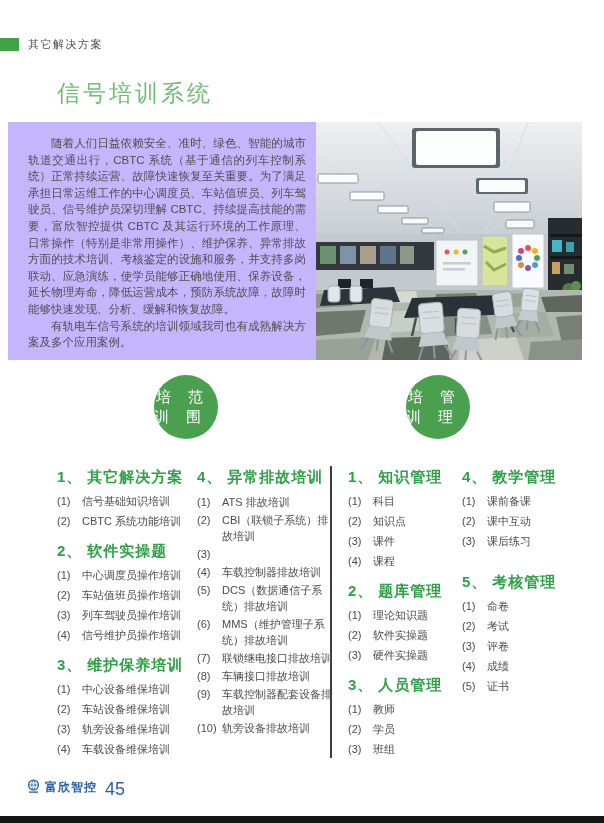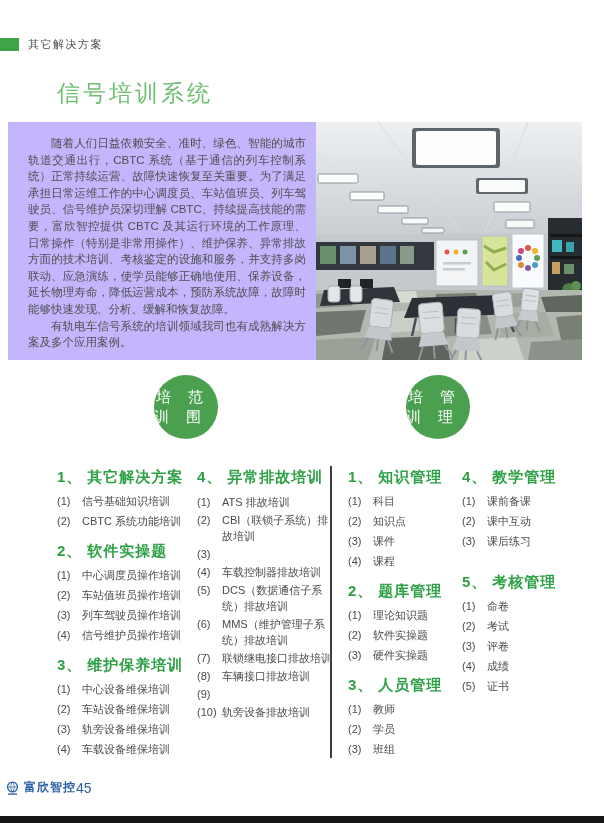--- a/index.html
+++ b/index.html
@@ -39,23 +39,23 @@
 
   .sec{margin-bottom:13px;}
   .sec-h{margin:0 0 7px 0;font-size:15px;font-weight:bold;color:#2ea146;letter-spacing:1px;display:flex;}
   .sec-h .no{margin-right:5px;flex:none;}
   .item{display:flex;font-size:11px;color:#4b4b4b;line-height:15px;margin-bottom:5px;}
   .item .n{flex:none;width:25px;}
   .item .t{flex:1;}
   .col2 .item{line-height:16px;margin-bottom:2px;}
 
   
-  .footer{position:absolute;left:5px;top:779px;display:flex;align-items:flex-end;color:#2b5fa7;}
+  .footer{position:absolute;left:26px;top:779px;display:flex;align-items:flex-start;color:#2b5fa7;}
   .footer .brand{font-size:12px;font-weight:bold;margin-left:4px;letter-spacing:1px;}
-  .footer .pageno{font-size:14px;}
+  .footer .pageno{font-size:18px;margin-left:8px;}
   .bottom-bar{position:absolute;left:0;bottom:0;width:604px;height:7px;background:#151515;}
 </style>
 </head>
 <body>
 
 <div class="page">
 
   <div class="eyebrow">
     <span class="eyebrow-block"></span>
     <span class="eyebrow-text">其它解决方案</span>
@@ -319,20 +319,21 @@
             <span class="t">联锁继电接口排故培训</span>
           </div>
 
           <div class="item">
             <span class="n">(8)</span>
             <span class="t">车辆接口排故培训</span>
           </div>
 
           <div class="item">
             <span class="n">(9)</span>
+            <span class="t">车载控制器配套设备排故培训</span>
           </div>
 
           <div class="item">
             <span class="n">(10)</span>
             <span class="t">轨旁设备排故培训</span>
           </div>
 
         </div>
     </section>
   </div>

